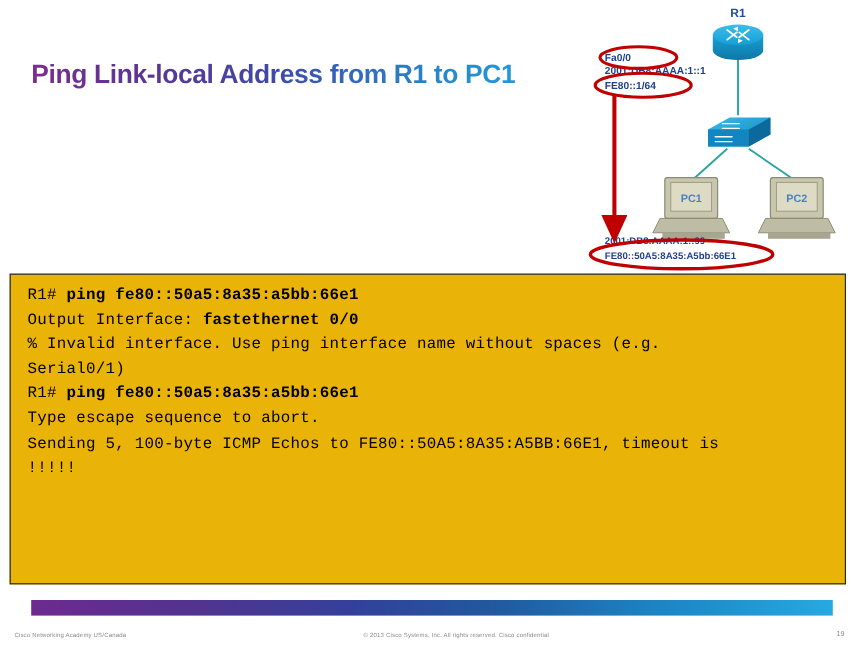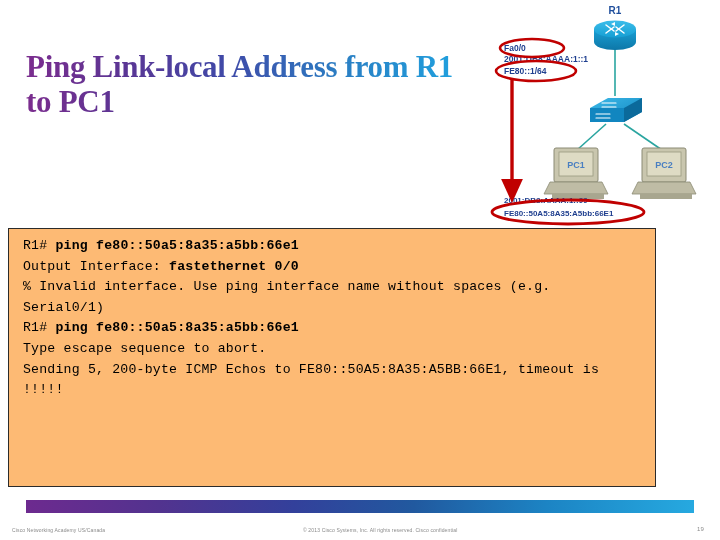--- a/index.html
+++ b/index.html
@@ -9,22 +9,22 @@
     font-family:"Liberation Sans", sans-serif;
     position:relative;
     overflow:hidden;
   }
 
   
   #slide-title{
     position:absolute;
     left:26px; top:50px;
     width:440px;
-    font-family:Liberation Serif, serif;
-    font-size:31px;
+    font-family:Liberation Sans, sans-serif;
+    font-size:22px;
     font-weight:bold;
     line-height:1.12;
     letter-spacing:-0.3px;
     background:linear-gradient(90deg,#7b2d8e 0%,#5b3594 22%,#3f4aa8 46%,#2a7fc4 72%,#1fa3e0 100%);
     -webkit-background-clip:text;
     background-clip:text;
     color:transparent;
     -webkit-text-fill-color:transparent;
   }
 
@@ -33,23 +33,23 @@
     position:absolute;
     left:490px; top:0px;
     width:230px; height:232px;
   }
   #topology svg{display:block;}
 
   
   #cli-box{
     position:absolute;
     left:8px; top:228px;
-    width:648px; height:259px;
+    width:697px; height:259px;
     border:1px solid #2b2b2b;
-    background:#fdba74;
+    background:#eab308;
     box-sizing:border-box;
     padding:7px 10px 4px 14px;
     overflow:hidden;
   }
   .cli-line{
     font-family:"Liberation Mono","DejaVu Sans Mono",monospace;
     font-size:13.2px;
     line-height:20.6px;
     color:#000000;
     white-space:pre;
@@ -166,21 +166,21 @@
 </div>
 
 <div id="cli-box">
   <div id="cli-lines">
       <div class="cli-line"><span>R1# </span><b>ping fe80::50a5:8a35:a5bb:66e1</b></div>
       <div class="cli-line"><span>Output Interface: </span><b>fastethernet 0/0</b></div>
       <div class="cli-line"><span>% Invalid interface. Use ping interface name without spaces (e.g.</span></div>
       <div class="cli-line"><span>Serial0/1)</span></div>
       <div class="cli-line"><span>R1# </span><b>ping fe80::50a5:8a35:a5bb:66e1</b></div>
       <div class="cli-line"><span>Type escape sequence to abort.</span></div>
-      <div class="cli-line"><span>Sending 5, 200-byte ICMP Echos to FE80::50A5:8A35:A5BB:66E1, timeout is</span></div>
+      <div class="cli-line"><span>Sending 5, 100-byte ICMP Echos to FE80::50A5:8A35:A5BB:66E1, timeout is</span></div>
       <div class="cli-line"><span>!!!!!</span></div>
     </div>
 </div>
 
 <div id="footer-bar"></div>
 <div class="footer-text" id="footer-left">Cisco Networking Academy  US/Canada</div>
 <div class="footer-text" id="footer-center">© 2013 Cisco Systems, Inc. All rights reserved.  Cisco confidential</div>
 <div class="footer-text" id="footer-page">19</div>
 
 </body></html>

